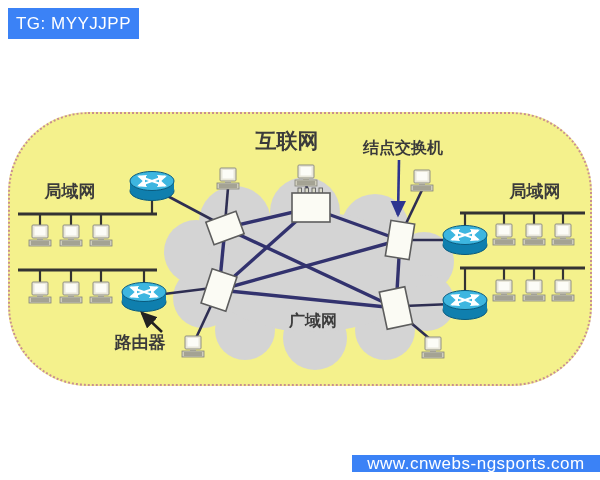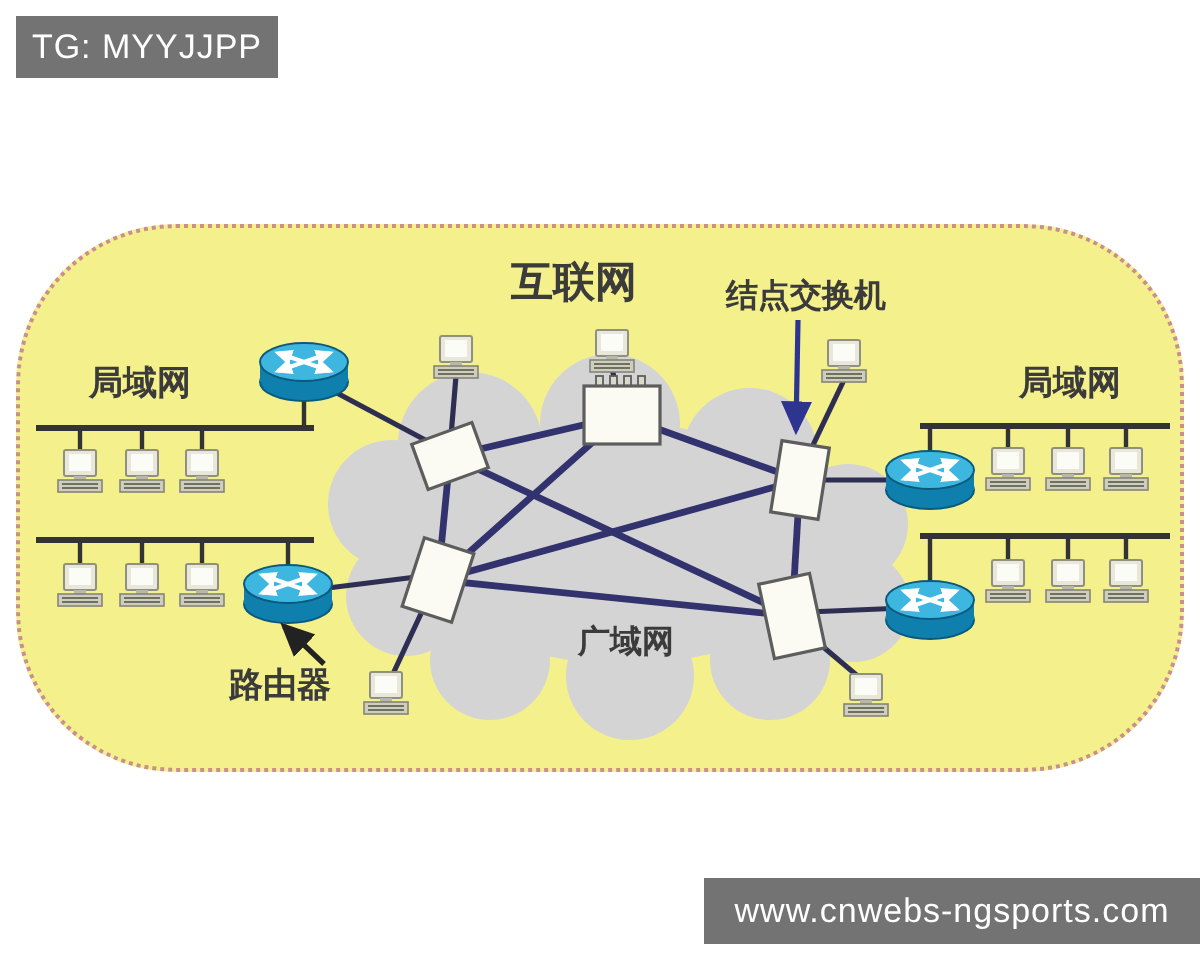--- a/index.html
+++ b/index.html
@@ -2,26 +2,26 @@
 <html><head>
 <meta charset="utf-8">
 <style>
   html,body { margin:0; padding:0; }
   body {
     width:600px; height:480px; position:relative; overflow:hidden;
     background:#ffffff;
     font-family:"Liberation Sans", sans-serif;
   }
   .badge {
-    position:absolute; background:#737373; color:#ffffff;
+    position:absolute; background:#3b82f6; color:#ffffff;
     display:flex; align-items:center; justify-content:center;
     letter-spacing:0.5px;
   }
   #badge-tg   { left:8px;  top:8px;    width:131px; height:31px; font-size:17px; }
-  #badge-site { right:0px; bottom:8px; width:248px; height:33px; font-size:17px; }
+  #badge-site { right:0px; bottom:8px; width:248px; height:17px; font-size:17px; }
   .yellow-panel {
     position:absolute; left:8px; top:112px; width:584px; height:274px;
     background:#f4f18c;
     border:2px dotted #c98f8f;
     border-radius:80px;
     box-sizing:border-box;
   }
   svg.stage { position:absolute; left:0; top:0; }
   .lbl { fill:#3b3b3b; font-weight:bold; font-family:"Liberation Sans",sans-serif; }
 </style>

